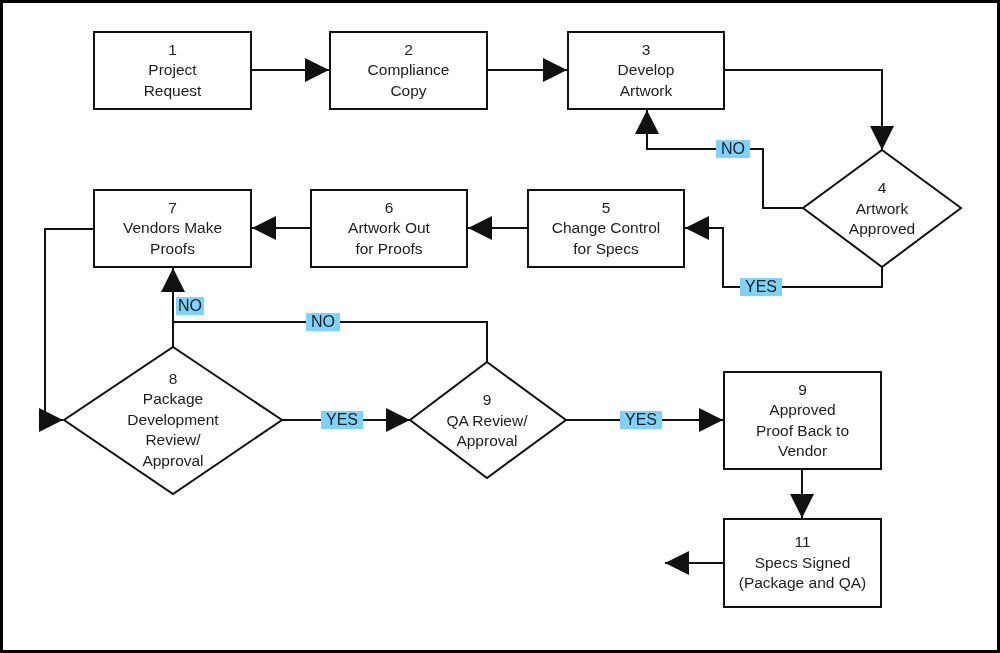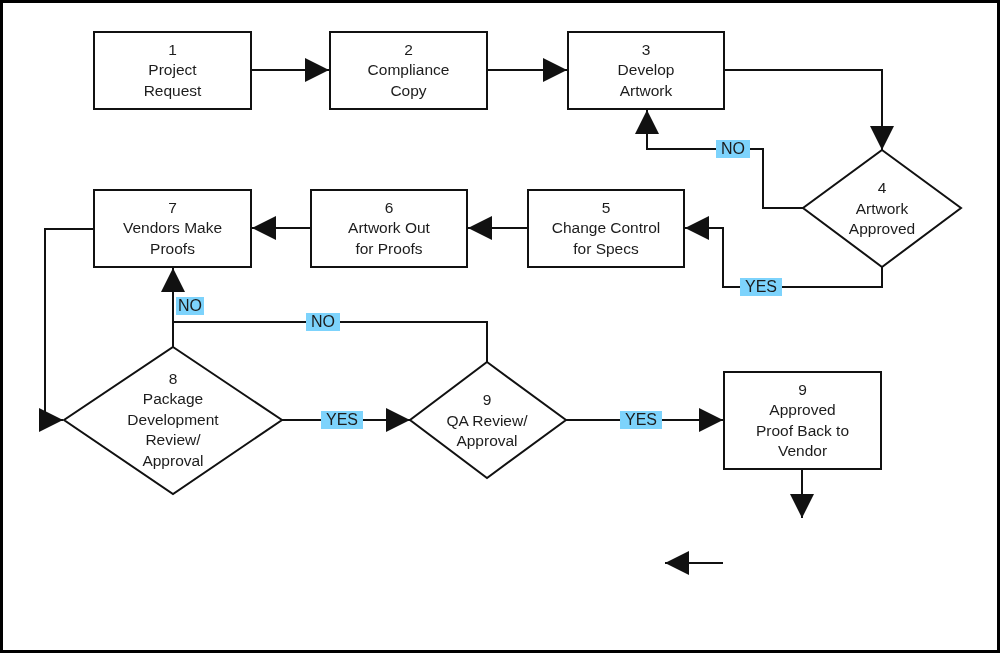--- a/index.html
+++ b/index.html
@@ -107,20 +107,23 @@
   <div class="node process" style="left:307px; top:186px; width:158px; height:79px;">6
 Artwork Out
 for Proofs</div>
   <div class="node process" style="left:90px; top:186px; width:159px; height:79px;">7
 Vendors Make
 Proofs</div>
   <div class="node process" style="left:720px; top:368px; width:159px; height:99px;">9
 Approved
 Proof Back to
 Vendor</div>
+  <div class="node process" style="left:720px; top:515px; width:159px; height:90px;">11
+Specs Signed
+(Package and QA)</div>
 
   <div class="node decision-text" style="left:809px; top:175px; width:140px; height:62px;">4
 Artwork
 Approved</div>
   <div class="node decision-text" style="left:95px; top:364px; width:150px; height:106px;">8
 Package
 Development
 Review/
 Approval</div>
   <div class="node decision-text" style="left:414px; top:387px; width:140px; height:62px;">9

